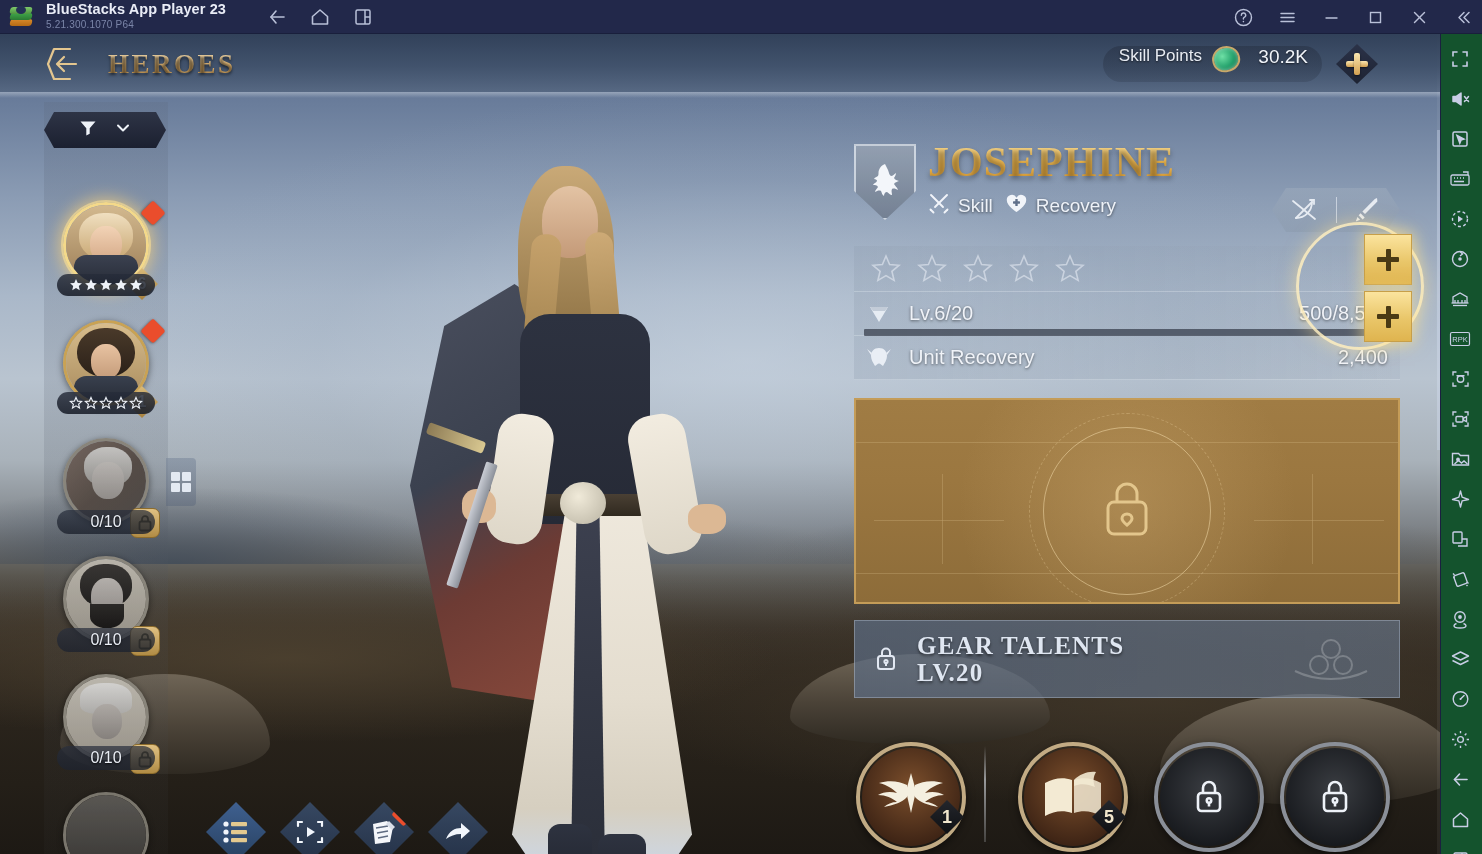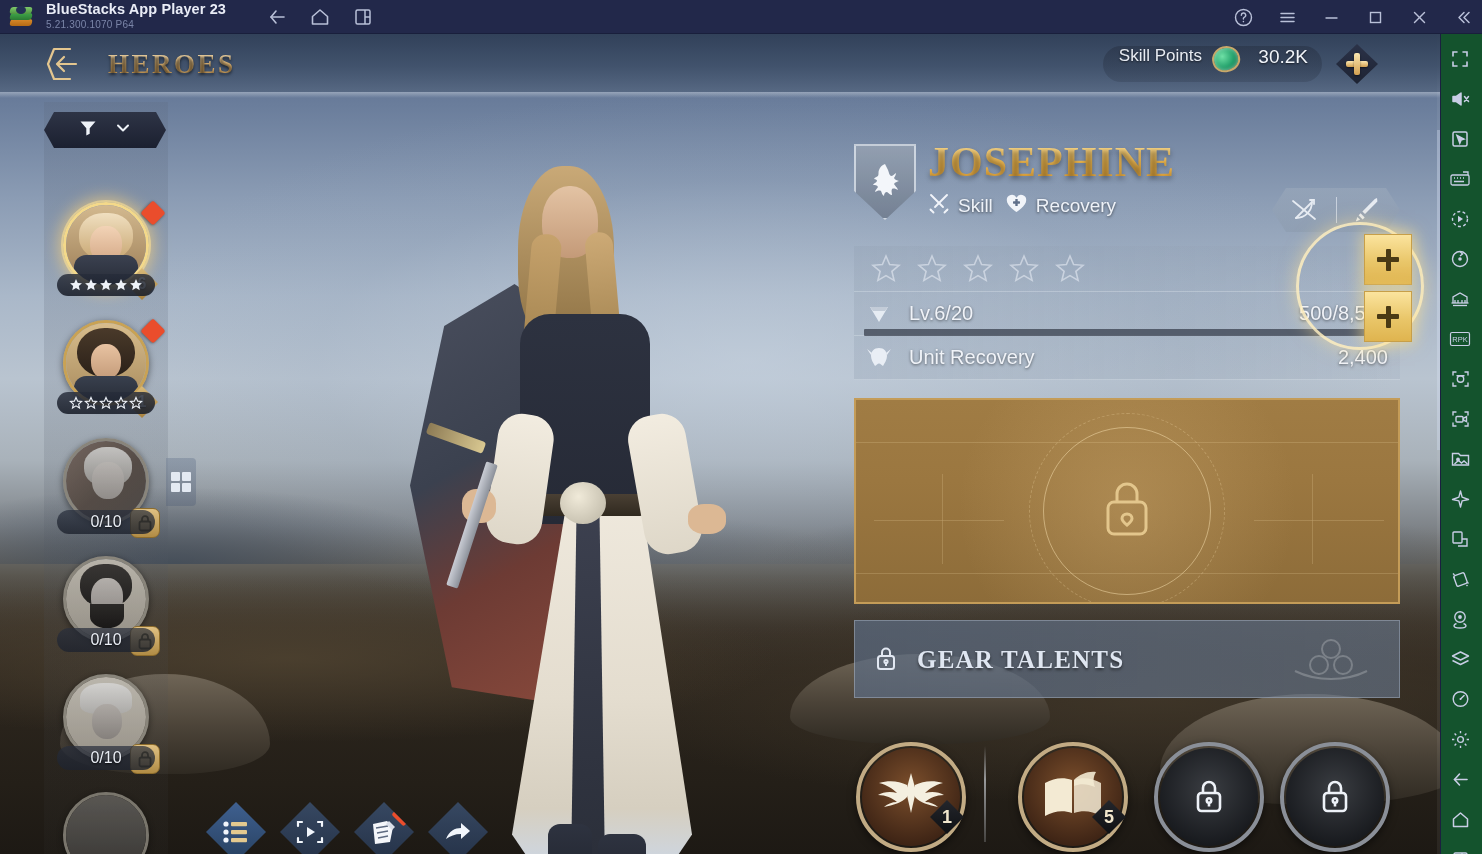--- a/index.html
+++ b/index.html
@@ -736,20 +736,21 @@
         <div class="talents-lock">
           <svg width="24" height="28" viewBox="0 0 24 28" fill="none" stroke="#e2e8f2" stroke-width="2">
             <rect x="4" y="11" width="16" height="13" rx="2.5"></rect>
             <path d="M8 11V7.5a4 4 0 0 1 8 0V11"></path>
             <circle cx="12" cy="16.5" r="1.6"></circle>
               <path d="M12 18v3"></path>
           </svg>
         </div>
         <div class="talents-txt">
           <div class="t1">GEAR TALENTS</div>
+          <div class="t2">LV.20</div>
         </div>
         <div class="talents-deco">
           <svg width="92" height="58" viewBox="0 0 92 58" fill="none" stroke="#ffffff" stroke-width="2">
             <circle cx="46" cy="18" r="9"></circle>
               <circle cx="34" cy="34" r="9"></circle>
               <circle cx="58" cy="34" r="9"></circle>
             <path d="M10 40c12 6 24 8 36 8s24-2 36-8"></path>
           </svg>
         </div>
       </div>

